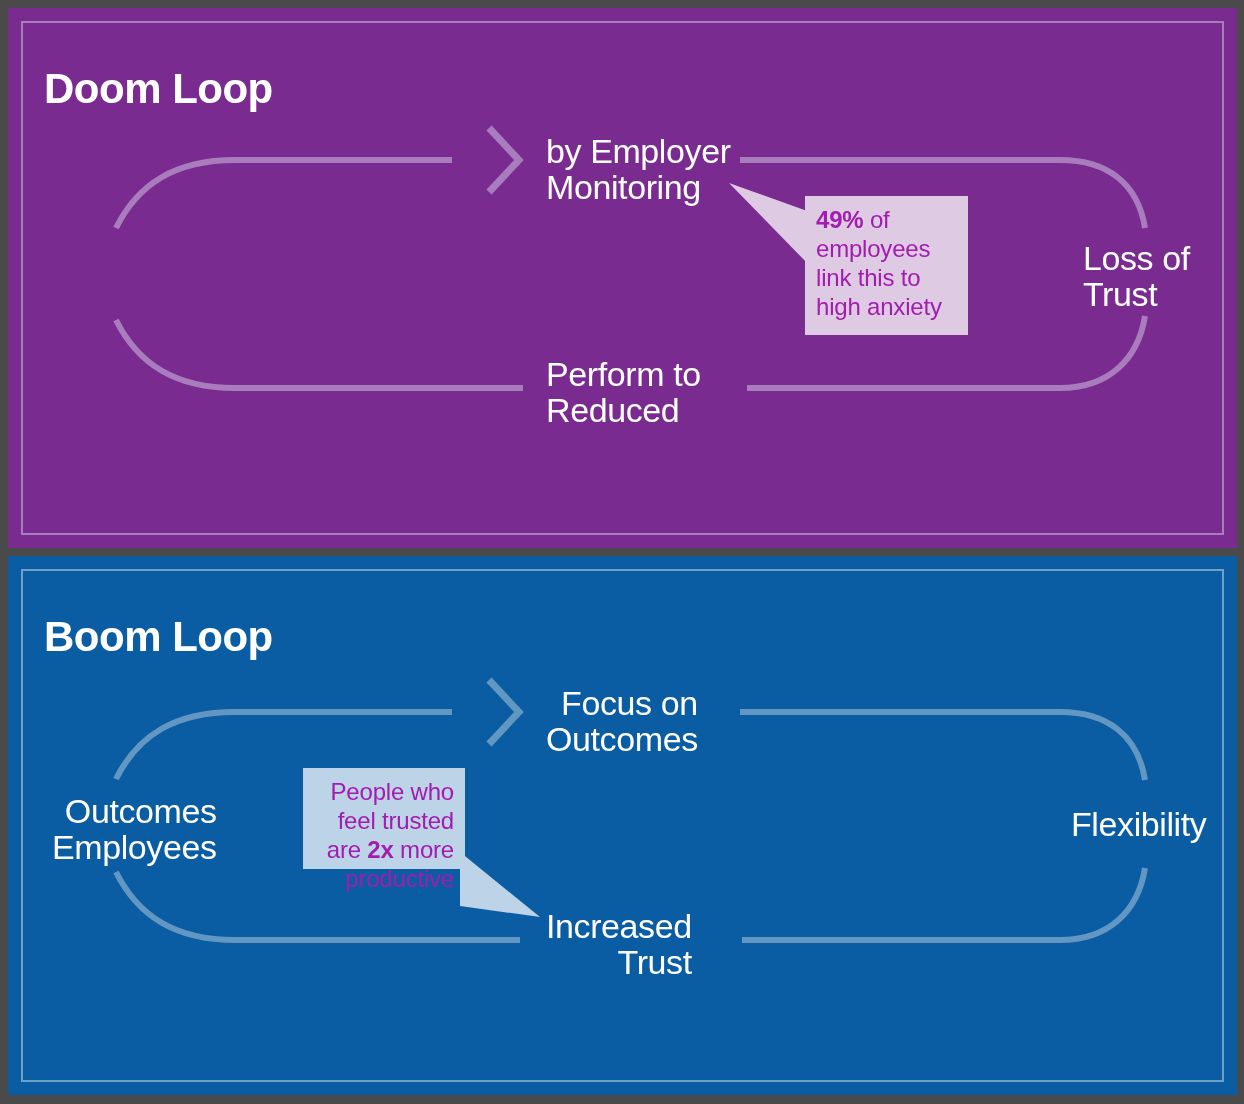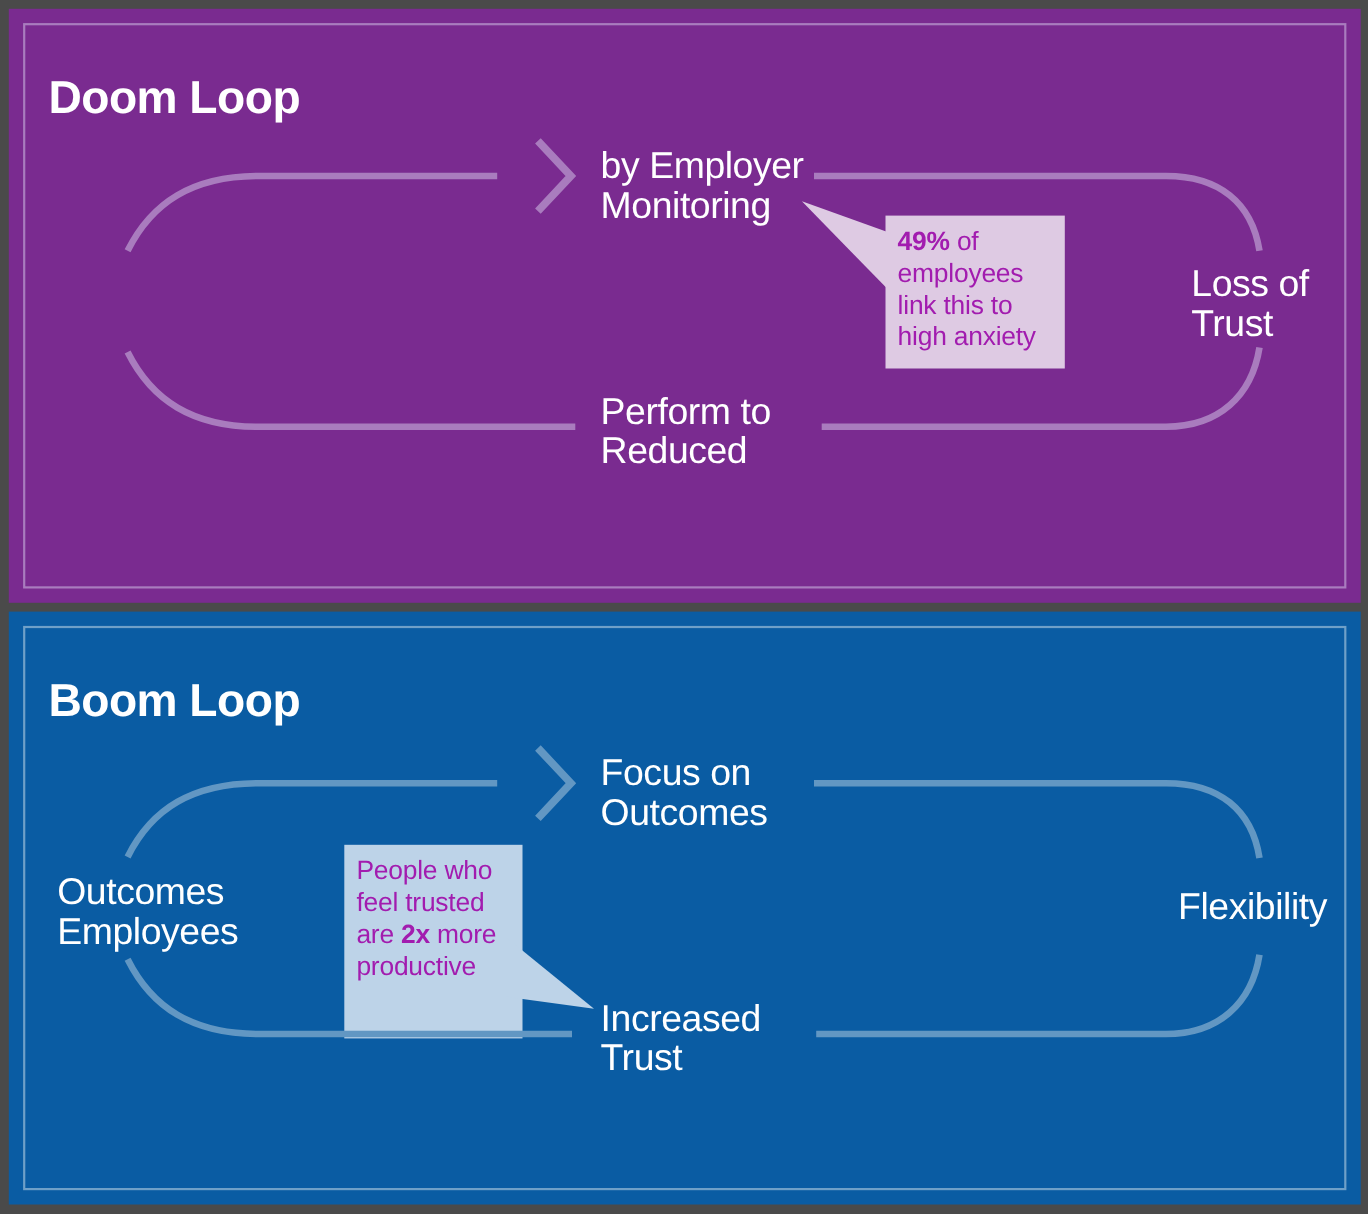--- a/index.html
+++ b/index.html
@@ -6,21 +6,21 @@
   .stage {
     position: relative;
     width: 1244px;
     height: 1104px;
     background: #4A4A4A;
     font-family: "Liberation Sans", sans-serif;
     overflow: hidden;
   }
   .panel { position: absolute; left: 8px; width: 1229px; }
   .panel-doom { top: 8px; height: 540px; background: #7A2B90; }
-  .panel-boom { top: 556px; height: 539px; background: #0A5CA3; }
+  .panel-boom { top: 556px; height: 539px; background: #0A5CA3; text-align: right; }
   .inner-border { position: absolute; inset: 13px; border: 2px solid; pointer-events: none; }
   .panel-doom .inner-border { border-color: #A97CBE; }
   .panel-boom .inner-border { border-color: #6FA0C8; }
 
   .panel-title {
     position: absolute; left: 36px; top: 30px;
     color: #FFFFFF; font-size: 42px; font-weight: bold;
     letter-spacing: -0.5px; white-space: nowrap; line-height: 48px; margin-top: 27px;
   }
   .label {
@@ -94,21 +94,21 @@
 
     <div class="label" style="left:1037px; top:250px;margin-left:26px;">
       <div>Flexibility</div>
     </div>
 
     <div class="label" style="left:538px; top:352px;">
       <div>Increased</div>
       <div>Trust</div>
     </div>
 
-    <div class="callout callout-boom" style="left:305px; top:212px; width:162px; height:176px;">
+    <div class="callout callout-boom" style="left:295px; top:212px; width:162px; height:101px;">
       <div>People who</div>
       <div>feel trusted</div>
       <div><span>are </span><b>2x</b><span> more</span></div>
       <div>productive</div>
     </div>
   </section>
 
   <svg class="overlay" width="1244" height="1104" viewBox="0 0 1244 1104" aria-hidden="true">
 
     <path class="doom-line" d="M 116,228 C 138,184 175,160 235,160 H 452"></path>

